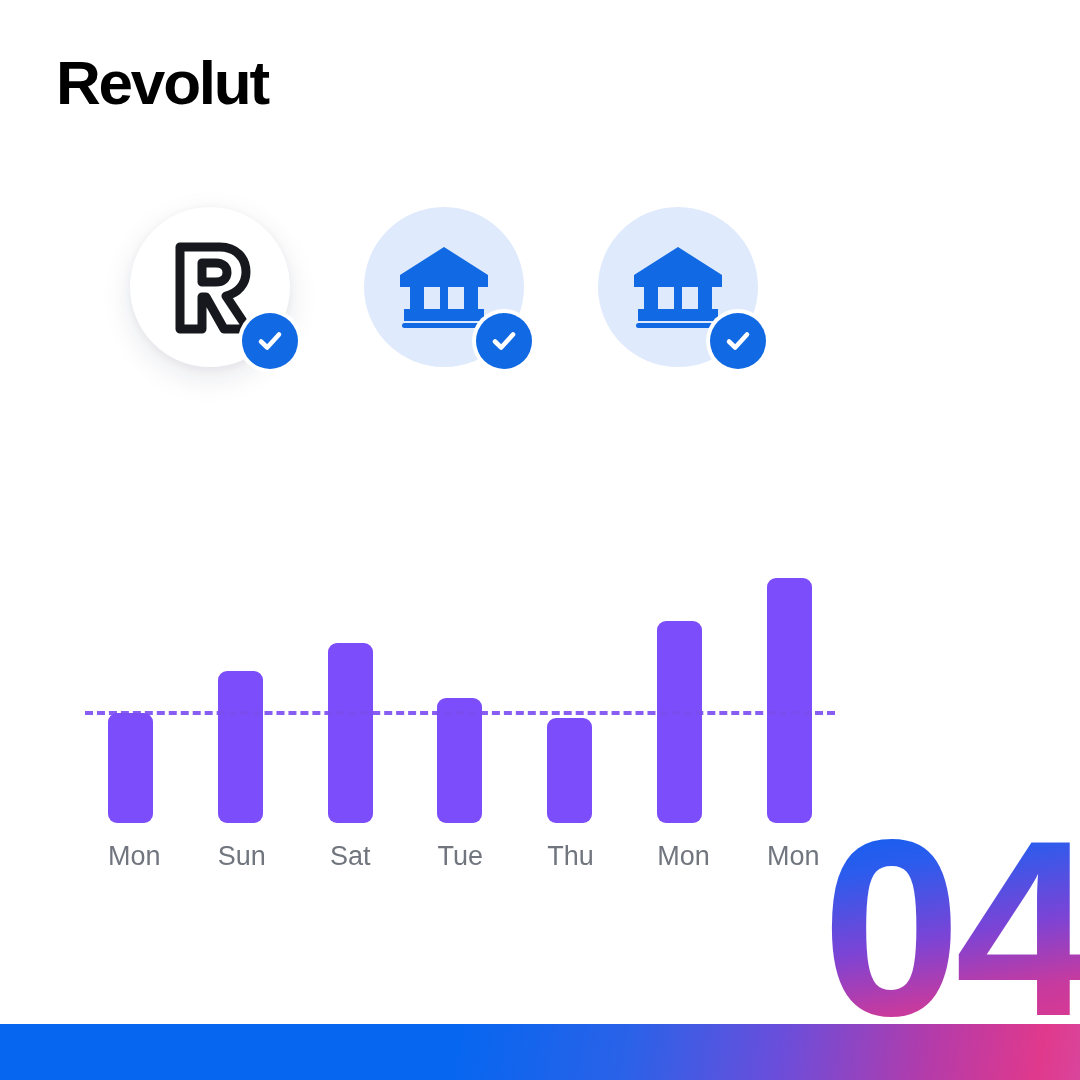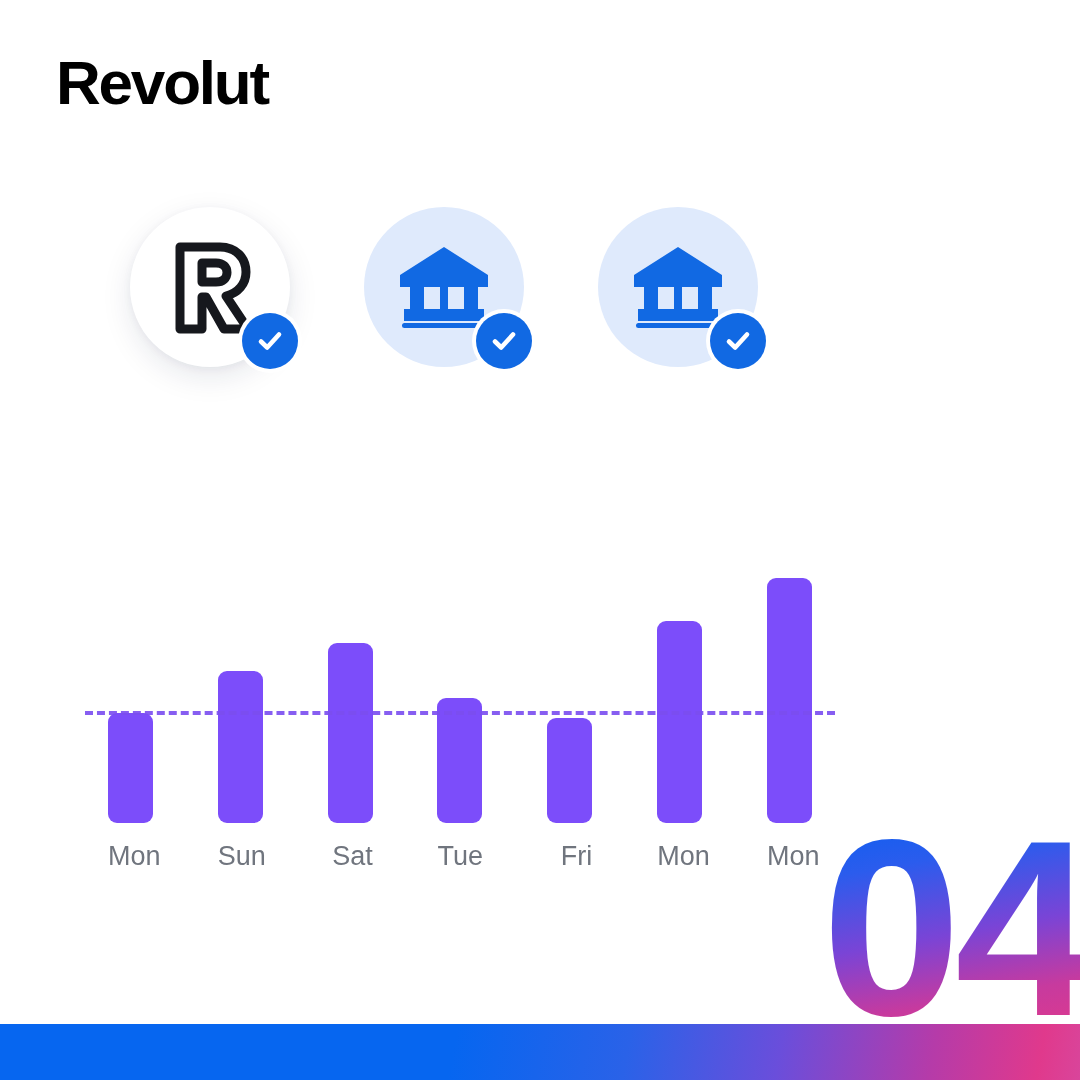--- a/index.html
+++ b/index.html
@@ -135,21 +135,21 @@
     position: relative;
     width: 760px;
     display: flex;
     justify-content: space-between;
     padding: 0 28px;
     box-sizing: border-box;
     margin-top: 18px;
   }
   .day-label {
     width: 45px;
-    text-align: right;
+    text-align: center;
     font-size: 27px;
     color: #70757e;
     font-family: "Liberation Sans", sans-serif;
     white-space: nowrap;
   }
 
   
   .big-number {
     position: absolute;
     right: -8px;
@@ -270,21 +270,21 @@
             <div class="bar" style="height: 245px; background: rgb(124, 77, 250);"></div>
           </div>
         </div>
       <div class="dash-line" id="dash-line" style="top: 162.5px; border-top-color: rgb(123, 77, 240);"></div>
     </div>
     <div class="labels" id="labels">
         <div class="day-label">Mon</div>
         <div class="day-label">Sun</div>
         <div class="day-label">Sat</div>
         <div class="day-label">Tue</div>
-        <div class="day-label">Fri</div>
+        <div class="day-label">Thu</div>
         <div class="day-label">Mon</div>
         <div class="day-label">Mon</div>
       </div>
   </div>
 
   <div class="big-number">04</div>
 
   <div class="bottom-bar"></div>
 
 </div>

